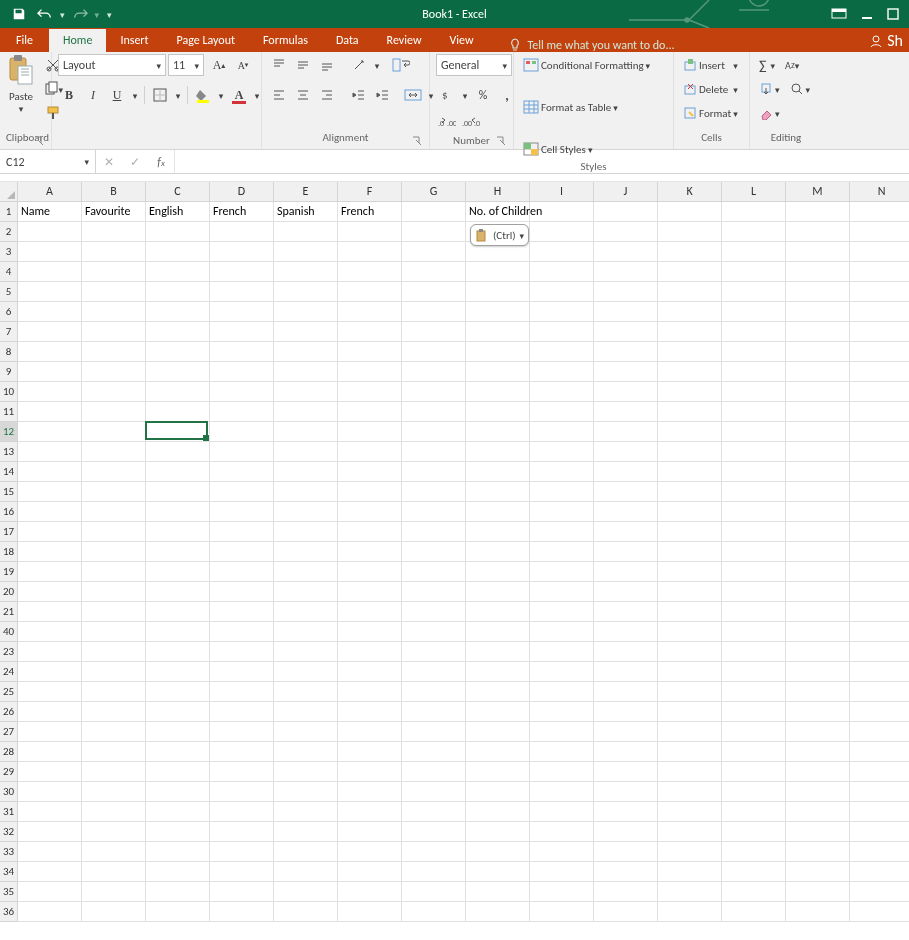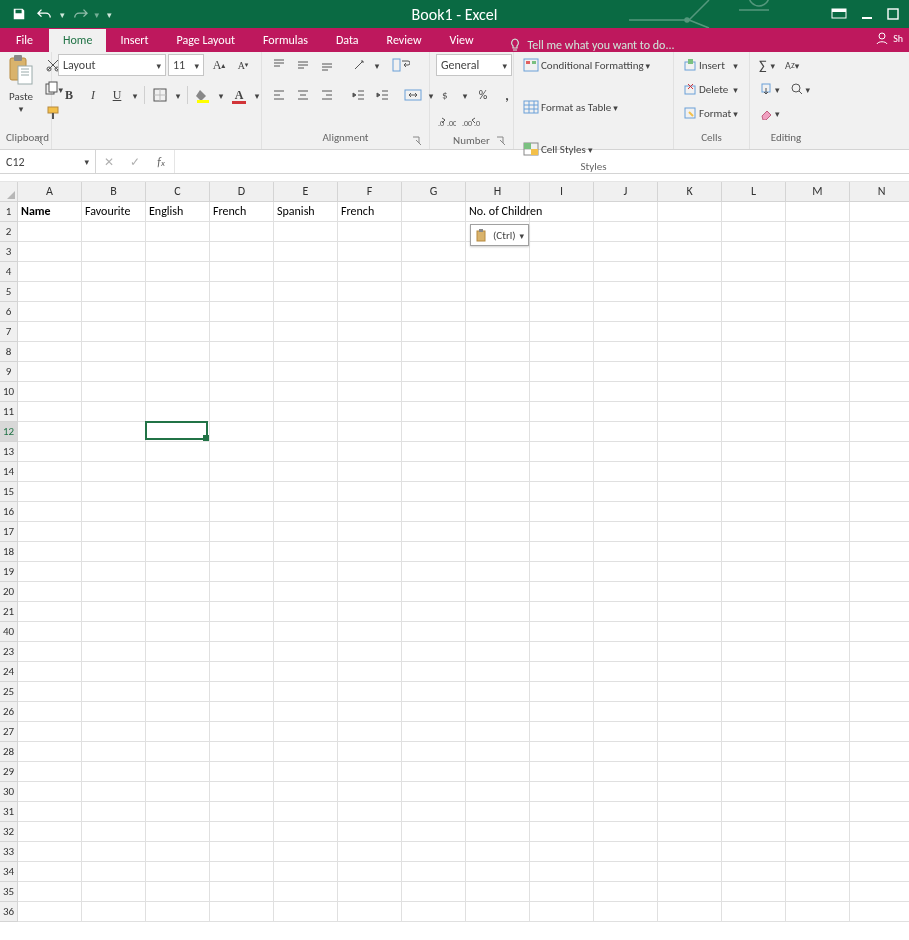--- a/index.html
+++ b/index.html
@@ -3,31 +3,31 @@
 <meta charset="utf-8">
 <style>
 html,body{margin:0;padding:0;font-family:"Segoe UI","Calibri",sans-serif;font-size:12px;color:#444;background:#fff;overflow:hidden;width:909px;height:940px}
 *{box-sizing:border-box}
 svg{display:block}
 
 
 .titlebar{height:28px;background:#0a6a43;display:flex;align-items:center;color:#fff;position:relative}
 .titlebar .qat{display:flex;align-items:center;gap:4px;padding-left:8px}
 .titlebar .qat .qbtn{width:22px;height:22px;display:flex;align-items:center;justify-content:center;border-radius:2px}
-.titlebar .doc-title{position:absolute;left:50%;transform:translateX(-50%);font-size:16px}
+.titlebar .doc-title{position:absolute;left:50%;transform:translateX(-50%);font-size:12px}
 .titlebar .win-btns{margin-left:auto;display:flex;align-items:center;gap:14px;padding-right:10px}
 .titlebar .deco{position:absolute;right:120px;top:-10px;opacity:.3}
 
 
-.tabs-row{height:24px;background:#be185d;display:flex;align-items:flex-end;color:#fff;font-size:12px;position:relative}
+.tabs-row{height:24px;background:#c2410c;display:flex;align-items:flex-end;color:#fff;font-size:12px;position:relative}
 .tab{padding:4px 14px 5px;cursor:default}
 .tab.file{padding-left:16px;padding-right:16px}
 .tab.active{background:#f1f1f1;color:#217346}
 .tell-me{display:flex;align-items:center;gap:6px;color:#cfe8db;margin-left:20px;font-size:12px}
-.share{position:absolute;right:6px;top:3px;display:flex;align-items:center;gap:4px;color:#fff;font-size:10px}
+.share{position:absolute;right:6px;top:3px;display:flex;align-items:center;gap:4px;color:#fff;font-size:16px}
 
 
 .ribbon{height:98px;background:#f1f1f1;border-bottom:1px solid #d4d4d4;display:flex}
 .group{border-right:1px solid #e1e1e1;display:flex;flex-direction:column;padding:2px 6px 0}
 .group .body{flex:1;display:flex;align-items:flex-start;gap:4px}
 .group .label{height:18px;font-size:11px;color:#666;text-align:center;position:relative}
 .group .label .launcher{position:absolute;right:0;bottom:2px;width:12px;height:12px}
 .mini{font-size:11px;color:#444}
 .rowbtn{display:flex;align-items:center;gap:2px;height:22px;padding:0 3px}
 .dd{width:10px;height:22px;display:flex;align-items:center;justify-content:center}
@@ -82,21 +82,21 @@
 .corner{width:18px;min-width:18px;background:#f0f0f0;border-right:1px solid #d4d4d4;border-bottom:1px solid #d4d4d4;position:relative}
 .corner::after{content:"";position:absolute;right:2px;bottom:2px;border-left:8px solid transparent;border-bottom:8px solid #b7b7b7}
 .ch{width:64px;min-width:64px;border-right:1px solid #d4d4d4;border-bottom:1px solid #d4d4d4;text-align:center;font-size:12px;line-height:19px;color:#333;background:#f0f0f0}
 .gridbody{display:flex}
 .rowhdrs{display:flex;flex-direction:column}
 .rh{width:18px;min-width:18px;height:20px;border-right:1px solid #d4d4d4;border-bottom:1px solid #d4d4d4;background:#f0f0f0;font-size:11px;text-align:center;line-height:19px;color:#333}
 .rh.sel{background:#d8d8d8;color:#217346}
 .cells{position:relative}
 .cellrow{display:flex;height:20px}
 .cell{width:64px;min-width:64px;height:20px;border-right:1px solid #e0e0e0;border-bottom:1px solid #e0e0e0;font-size:12px;padding:0 3px;line-height:19px;white-space:nowrap;overflow:visible;color:#000}
-.cell.bold{font-weight:700}
+.cell.bold{font-weight:400}
 .sel-box{position:absolute;border:2px solid #217346;pointer-events:none}
 .sel-box .handle{position:absolute;right:-3px;bottom:-3px;width:6px;height:6px;background:#217346}
 
 
 .paste-opt{position:absolute;border:1px solid #a0a0a0;background:#fff;height:22px;display:flex;align-items:center;font-size:11px;padding:0 4px;gap:4px;box-shadow:0 1px 2px rgba(0,0,0,.2)}
 .chev{font-size:9px}
 </style>
 </head>
 <body>
 
@@ -580,21 +580,21 @@
         <div class="rh">34</div>
         <div class="rh">35</div>
         <div class="rh">36</div>
       </div>
     <div class="cells" id="cells-container">
 
       <div class="sel-box" id="selbox" style="left: 127px; top: 219px; width: 63px; height: 19px;">
           <div class="handle"></div>
         </div>
 
-      <div class="paste-opt" id="pasteopt" style="left: 452px; top: 22px;">
+      <div class="paste-opt" id="pasteopt" style="left: 452px; top: 22px; border-radius: 6px;">
         <svg width="14" height="14">
             <rect x="2" y="3" width="8" height="10" fill="#d9b36c" stroke="#b78a3e"></rect>
             <rect x="4" y="1" width="4" height="3" fill="#888"></rect>
           </svg>
         <span>(Ctrl)</span>
         <span class="chev">▾</span>
       </div>
     <div class="cellrow">
           <div class="cell bold">Name</div>
           <div class="cell">Favourite</div>

